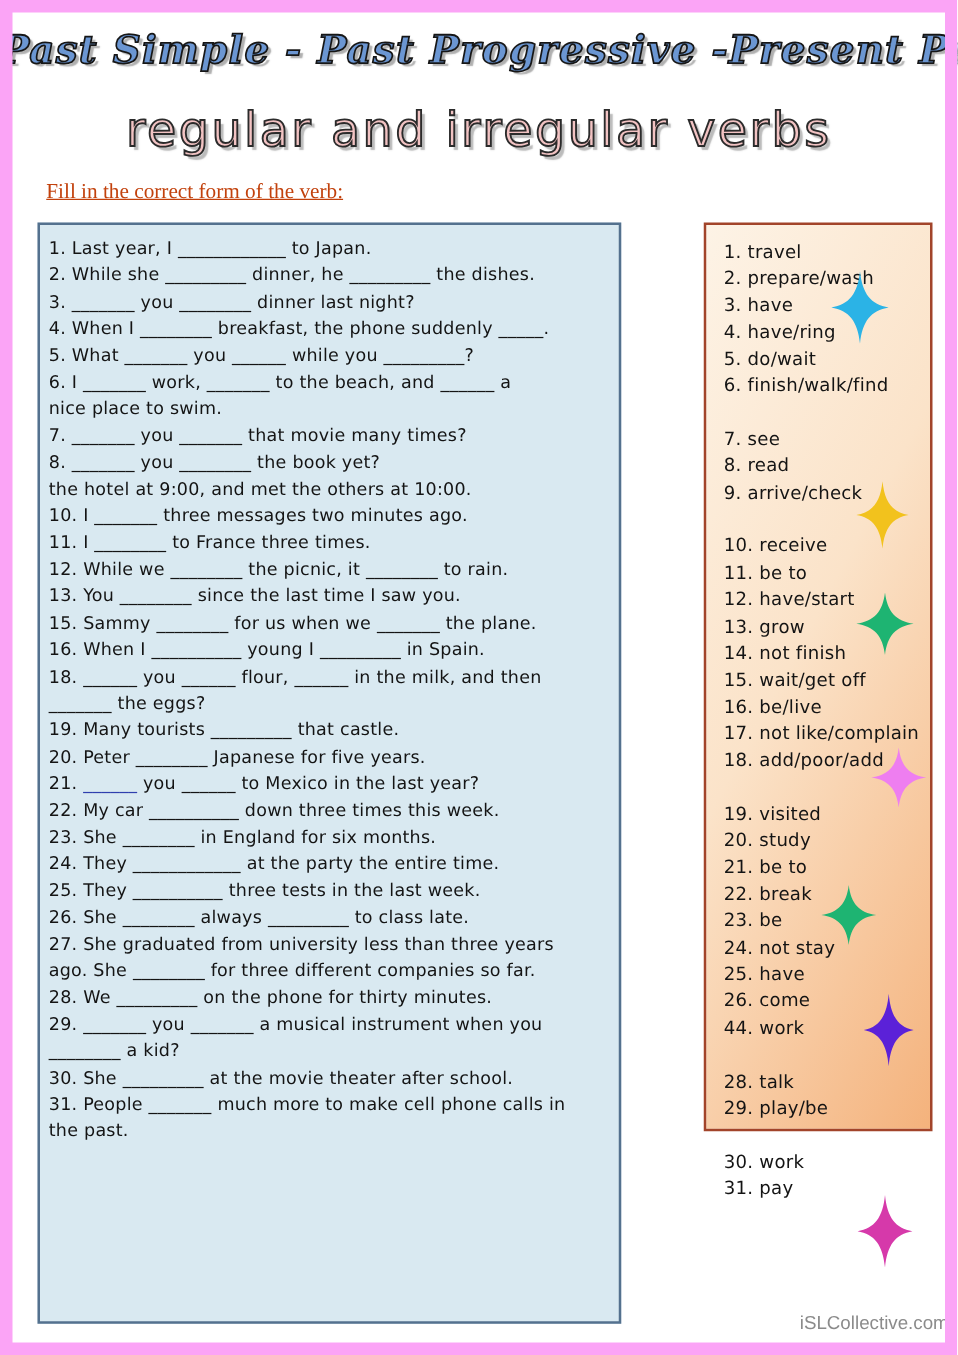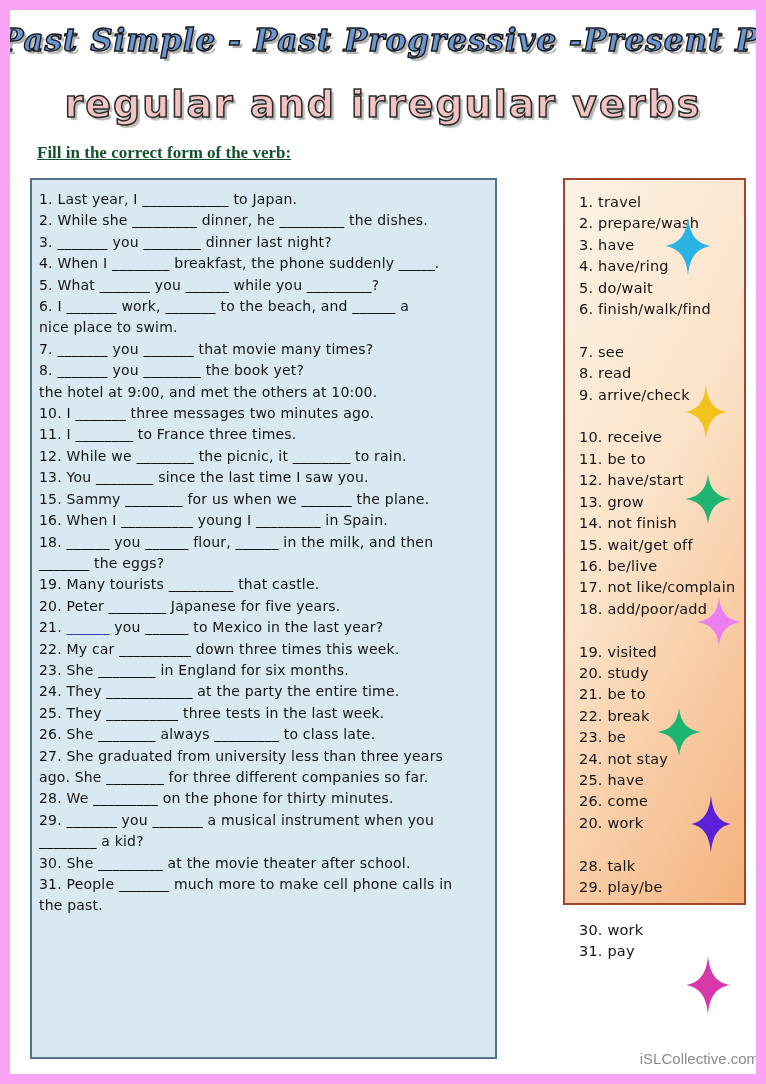--- a/index.html
+++ b/index.html
@@ -35,36 +35,36 @@
     text-shadow: 3px 3px 1px rgba(110,110,110,0.55);
     white-space: nowrap;
   }
   .title2 {
     position: absolute;
     top: 82px;
     left: 0;
     width: 100%;
     text-align: center;
     font-family: "DejaVu Sans", sans-serif;
-    font-weight: bold;
+    font-weight: normal;
     font-size: 38px;
     letter-spacing: 2px;
     color: #f2c3c3;
     -webkit-text-stroke: 1.5px #2b2b2b;
     text-shadow: 3px 3px 1px rgba(120,120,120,0.5);
     white-space: nowrap;
   }
   .instruction {
     position: absolute;
     top: 143px;
     left: 37px;
     font-family: "Liberation Serif", "DejaVu Serif", serif;
-    font-weight: bold;
+    font-weight: normal;
     font-size: 17px;
-    color: #14532d;
+    color: #c2410c;
     text-decoration: underline;
   }
   .exercise-box {
     position: absolute;
     left: 30px;
     top: 178px;
     width: 467px;
     height: 881px;
     background: #d9e9f1;
     border: 2px solid #54718e;
@@ -176,21 +176,21 @@
         <div class="line">18. add/poor/add</div>
         <div class="line">&nbsp;</div>
         <div class="line">19. visited</div>
         <div class="line">20. study</div>
         <div class="line">21. be to</div>
         <div class="line">22. break</div>
         <div class="line">23. be</div>
         <div class="line">24. not stay</div>
         <div class="line">25. have</div>
         <div class="line">26. come</div>
-        <div class="line">20. work</div>
+        <div class="line">44. work</div>
         <div class="line">&nbsp;</div>
         <div class="line">28. talk</div>
         <div class="line">29. play/be</div>
         <div class="line">&nbsp;</div>
         <div class="line">30. work</div>
         <div class="line">31. pay</div>
       </div>
   </div>
 
   <div class="stars-layer">

